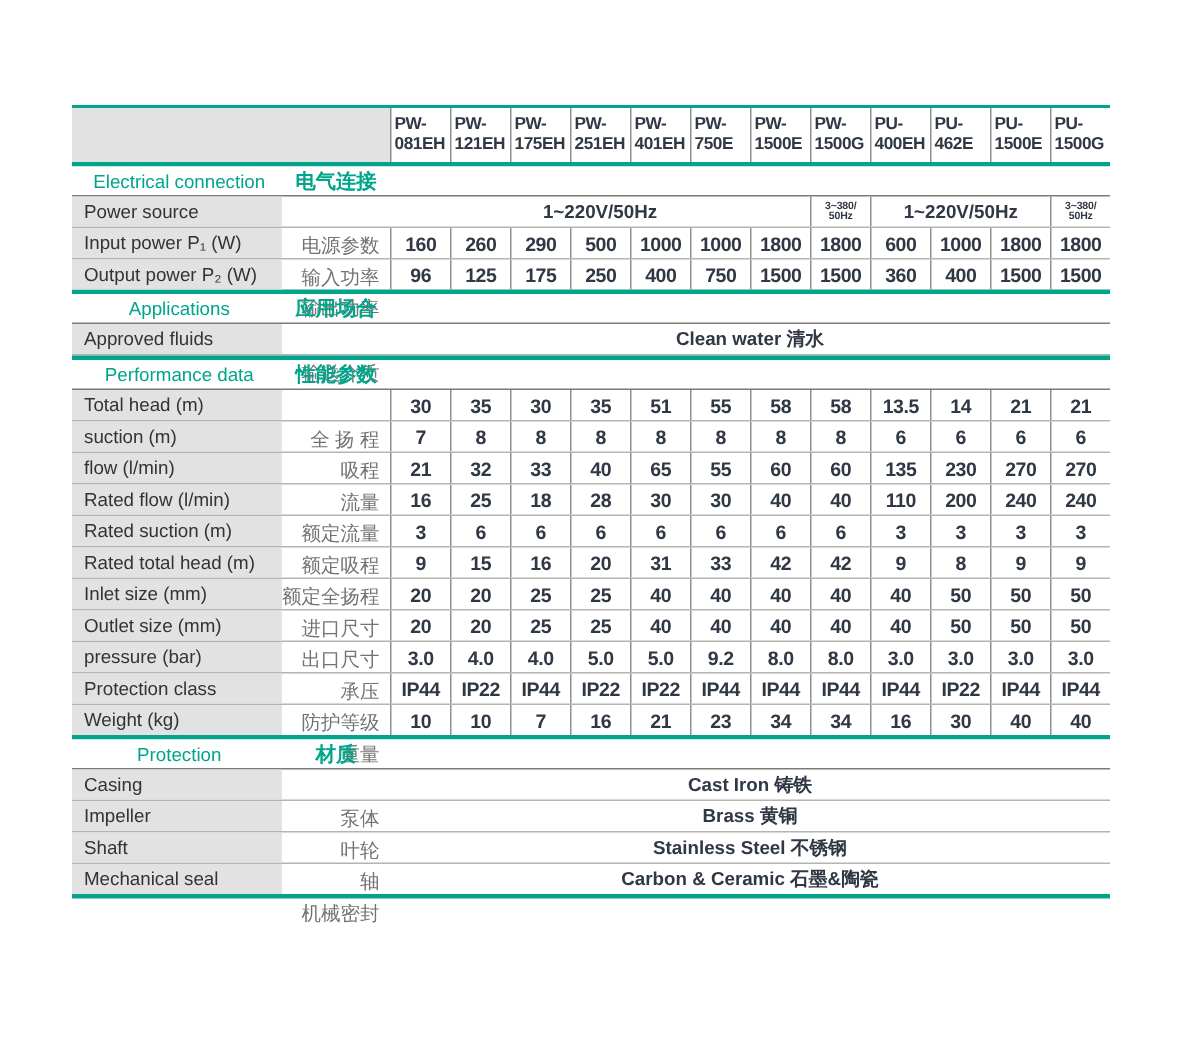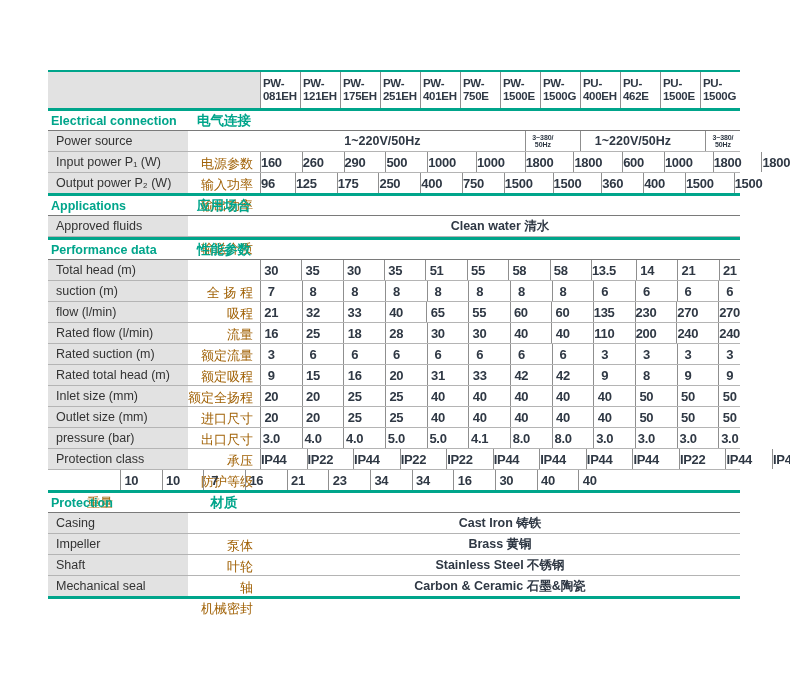--- a/index.html
+++ b/index.html
@@ -14,36 +14,36 @@
   .rule-teal { height:3px; background:var(--teal); }
   .header-row { display:flex; height:36px; }
   .header-spacer { width:212px; background:var(--labelbg); }
   .model-cell {
     width:40px; box-sizing:border-box; border-left:1px solid var(--bv);
     display:flex; flex-direction:column; justify-content:center;
     padding-left:2px; font-size:11.5px; font-weight:bold; color:var(--vt);
     line-height:13px; letter-spacing:-0.3px;
   }
   .section-header { display:flex; height:19px; align-items:center; background:#fff; }
-  .sec-en { width:140px; box-sizing:border-box; padding-left:3px; font-weight:bold; font-size:12.5px; color:var(--teal); }
+  .sec-en { width:140px; box-sizing:border-box; padding-left:3px; font-weight:normal; font-size:12.5px; color:var(--teal);text-align:center; }
   .sec-zh { width:72px; text-align:center; font-weight:bold; font-size:13.5px; color:var(--teal); }
   .section-line { height:1px; background:var(--secline); }
   .row { display:flex; height:21px; box-sizing:border-box; border-bottom:1px solid var(--bh); }
   .row.last { border-bottom:none; height:20px; }
   .lbl-en {
     width:140px; box-sizing:border-box; background:var(--labelbg);
     display:flex; align-items:center; padding-left:8px;
     font-size:12.5px; color:#333333;
   }
   .lbl-zh {
     width:72px; box-sizing:border-box; background:var(--labelbg);
     display:flex; align-items:center; justify-content:flex-end; padding-right:7px;
-    font-size:13px; color:#a16207;margin-top:33px;
-  }
-  .data-area { width:480px; display:flex;gap:20px; }
+    font-size:13px; color:#737373;margin-top:33px;
+  }
+  .data-area { width:480px; display:flex; }
   .cell {
     width:40px; box-sizing:border-box; border-left:1px solid var(--bv);
     display:flex; align-items:center; justify-content:center;
     font-size:13px; font-weight:bold; color:var(--vt); letter-spacing:-0.3px;
   }
   .span-cell {
     box-sizing:border-box; display:flex; flex-direction:column;
     align-items:center; justify-content:center;
     font-size:12.5px; font-weight:bold; color:var(--vt);
   }
@@ -334,21 +334,21 @@
       </div>
       <div class="row">
         <div class="lbl-en">pressure (bar)</div>
         <div class="lbl-zh">承压</div>
         <div class="data-area">
           <div class="cell">3.0</div>
           <div class="cell">4.0</div>
           <div class="cell">4.0</div>
           <div class="cell">5.0</div>
           <div class="cell">5.0</div>
-          <div class="cell">4.1</div>
+          <div class="cell">9.2</div>
           <div class="cell">8.0</div>
           <div class="cell">8.0</div>
           <div class="cell">3.0</div>
           <div class="cell">3.0</div>
           <div class="cell">3.0</div>
           <div class="cell">3.0</div>
         </div>
       </div>
       <div class="row">
         <div class="lbl-en">Protection class</div>
@@ -362,20 +362,21 @@
           <div class="cell">IP44</div>
           <div class="cell">IP44</div>
           <div class="cell">IP44</div>
           <div class="cell">IP44</div>
           <div class="cell">IP22</div>
           <div class="cell">IP44</div>
           <div class="cell">IP44</div>
         </div>
       </div>
       <div class="row last">
+        <div class="lbl-en">Weight (kg)</div>
         <div class="lbl-zh">重量</div>
         <div class="data-area">
           <div class="cell">10</div>
           <div class="cell">10</div>
           <div class="cell">7</div>
           <div class="cell">16</div>
           <div class="cell">21</div>
           <div class="cell">23</div>
           <div class="cell">34</div>
           <div class="cell">34</div>

